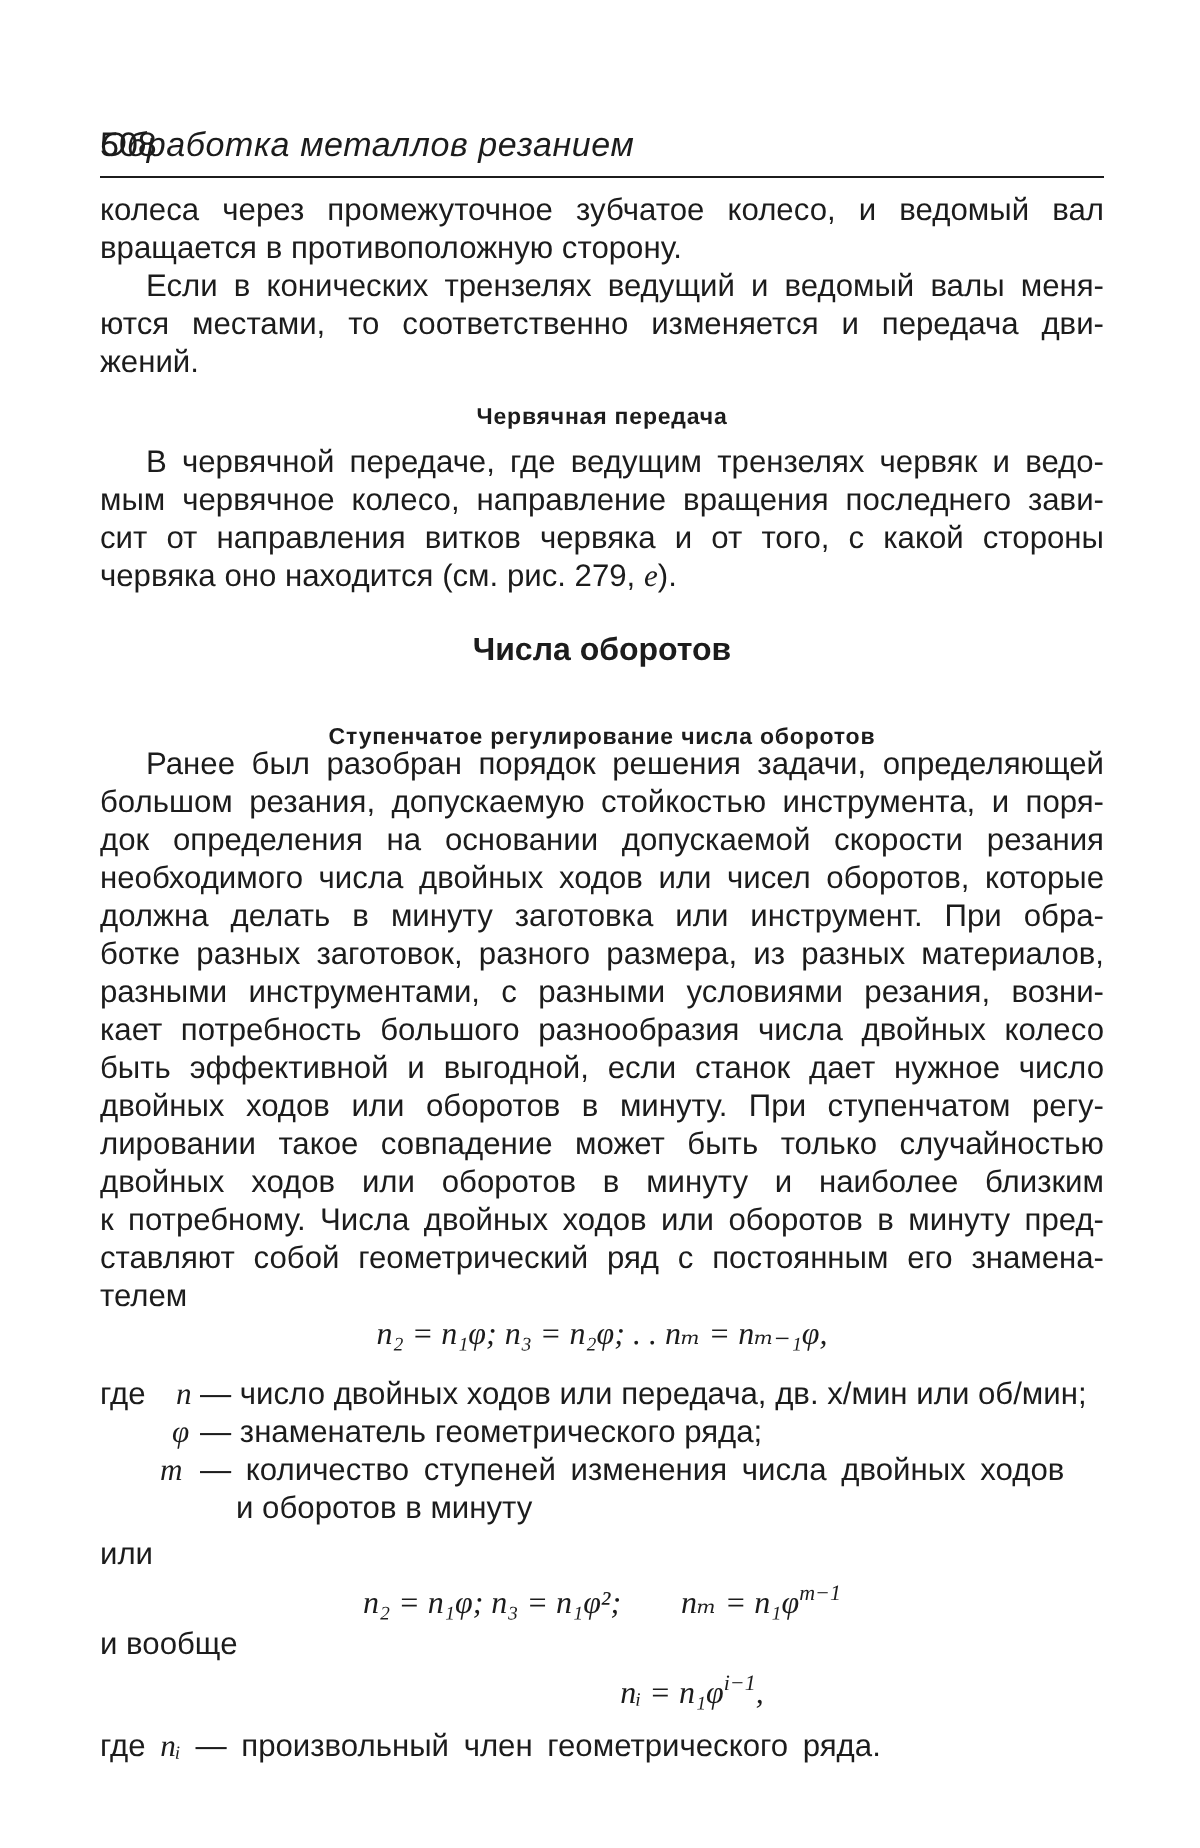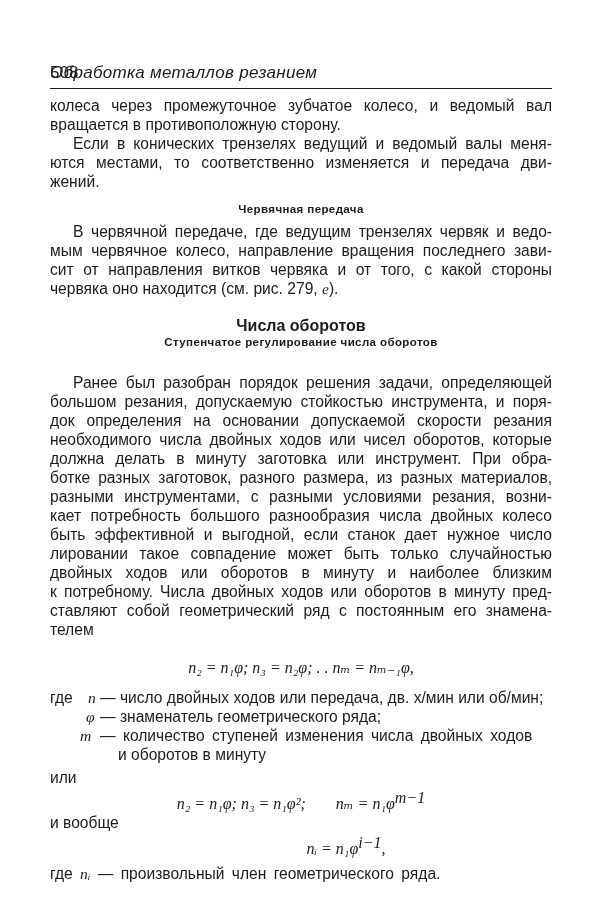--- a/index.html
+++ b/index.html
@@ -9,21 +9,21 @@
   .running-head { position: relative; height: 20px; font-size: 17px; }
   .page-num { position: absolute; left: 0; top: 0; }
   .running-title { position: absolute; left: 0; right: 12px; top: 0; font-style: italic; letter-spacing: 0.3px; }
   .head-rule { position: absolute; left: 50px; top: 88px; width: 502px; height: 0; border-top: 1.5px solid #1c1c1c; }
   .body { position: absolute; left: 50px; width: 502px; font-size: 15.6px; line-height: 19px; }
   .line { display: block; text-align: justify; text-align-last: justify; white-space: nowrap; }
   .line.last { text-align-last: left; }
   .h-small { text-align: center; font-weight: bold; font-size: 11.5px; letter-spacing: 0.4px; }
   .h-big { text-align: center; font-weight: bold; font-size: 16px; }
   .formula { text-align: center; font-family: "Liberation Serif", "DejaVu Serif", serif; font-style: italic; font-size: 16px; }
-  .formula sub, .formula sup { font-size: 16px; }
+  .formula sub, .formula sup { font-size: 11px; }
   .defs { font-size: 15.6px; line-height: 19px; }
   .def-row { position: relative; display: flex; }
   .def-sym { font-family: "Liberation Serif", serif; font-style: italic; }
   .ital { font-family: "Liberation Serif", serif; font-style: italic; }
 </style>
 </head>
 <body>
 
 <div class="page">
   <div class="running-head">
@@ -47,32 +47,33 @@
 <div class="body h-small" style="top:200px;">Червячная передача</div>
 
 <div class="body" style="top:222px;">
   <span class="line" style="padding-left:23px;">В червячной передаче, где ведущим трензелях червяк и ведо-</span>
   <span class="line">мым червячное колесо, направление вращения последнего зави-</span>
   <span class="line">сит от направления витков червяка и от того, с какой стороны</span>
   <span class="line last"><span>червяка оно находится (см. рис. 279, </span><span class="ital">е</span><span>).</span></span>
 </div>
 
 <div class="body h-big" style="top:316px;">Числа оборотов</div>
-<div class="body h-small" style="top:333px;">Ступенчатое регулирование числа оборотов</div>
+<div class="body h-small" style="top:360px;">Ступенчатое регулирование числа оборотов</div>
 
 <div class="body" style="top:373px;">
   <span class="line" style="padding-left:23px;">Ранее был разобран порядок решения задачи, определяющей</span>
   <span class="line">большом резания, допускаемую стойкостью инструмента, и поря-</span>
   <span class="line">док определения на основании допускаемой скорости резания</span>
   <span class="line">необходимого числа двойных ходов или чисел оборотов, которые</span>
   <span class="line">должна делать в минуту заготовка или инструмент. При обра-</span>
   <span class="line">ботке разных заготовок, разного размера, из разных материалов,</span>
   <span class="line">разными инструментами, с разными условиями резания, возни-</span>
   <span class="line">кает потребность большого разнообразия числа двойных колесо</span>
   <span class="line">быть эффективной и выгодной, если станок дает нужное число</span>
+  <span class="line">двойных ходов или оборотов в минуту. При ступенчатом регу-</span>
   <span class="line">лировании такое совпадение может быть только случайностью</span>
   <span class="line">двойных ходов или оборотов в минуту и наиболее близким</span>
   <span class="line">к потребному. Числа двойных ходов или оборотов в минуту пред-</span>
   <span class="line">ставляют собой геометрический ряд с постоянным его знамена-</span>
   <span class="line last">телем</span>
 </div>
 
 <div class="body formula" style="top:658px;">n₂ = n₁φ;  n₃ = n₂φ; . . nₘ = nₘ₋₁φ,</div>
 
 <div class="body defs" style="top:688px;">

